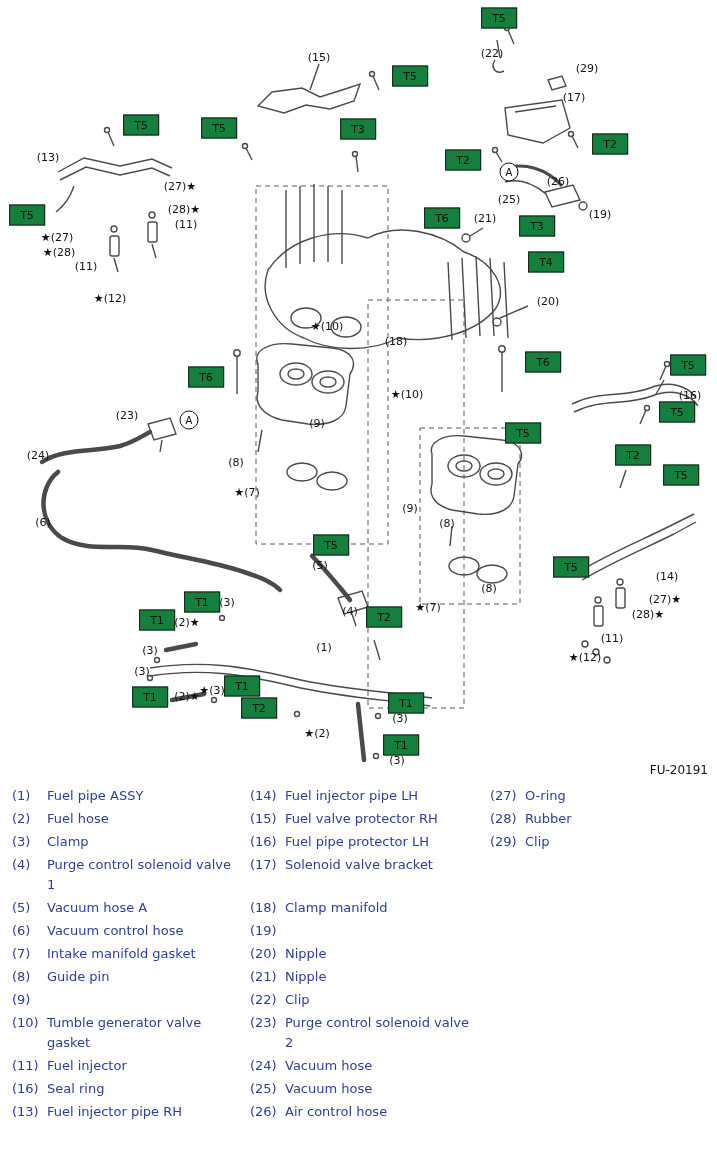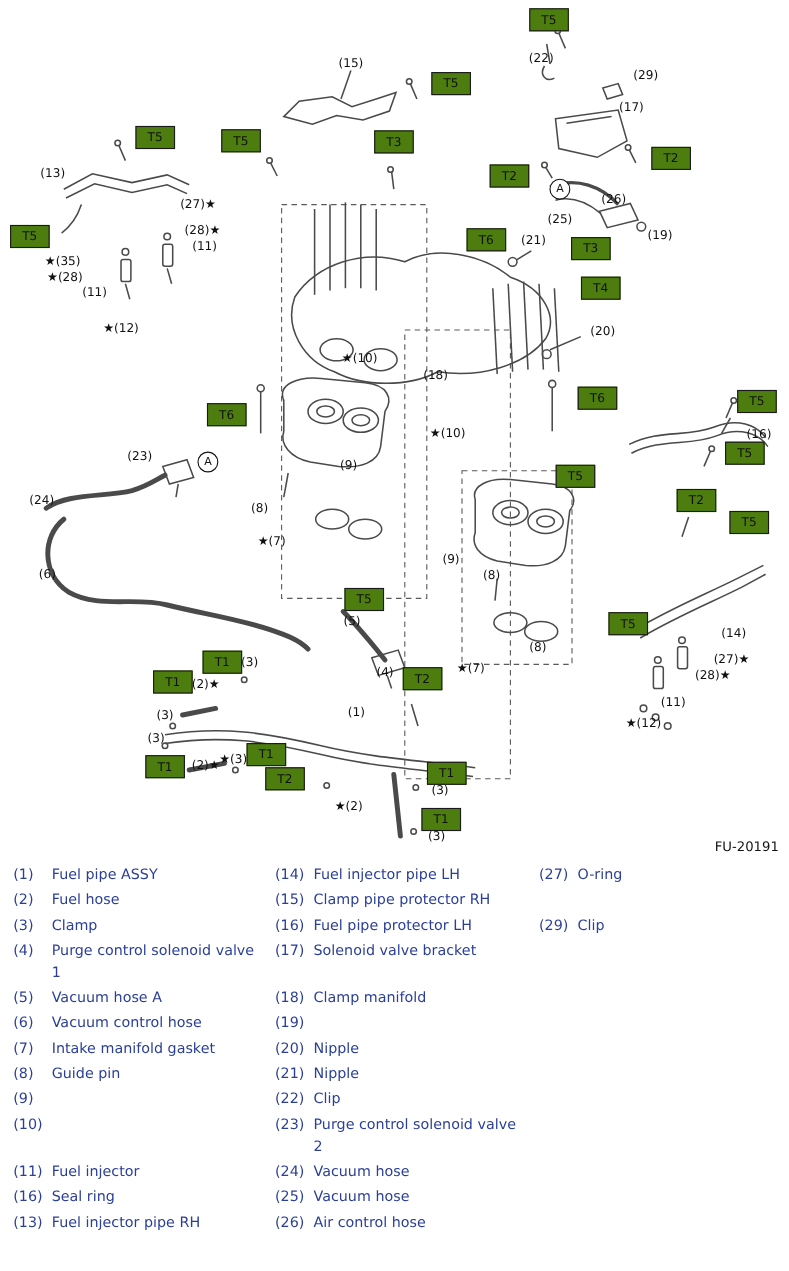--- a/index.html
+++ b/index.html
@@ -1,21 +1,21 @@
 <!DOCTYPE html>
 <html><head>
 <meta charset="utf-8">
 <style>
   html,body{margin:0;padding:0;background:#fff;}
   body{width:717px;height:1155px;font-family:"DejaVu Sans", sans-serif;overflow:hidden;}
   .diagram{position:relative;width:717px;height:780px;background:#fff;}
   .art{position:absolute;left:0;top:0;width:717px;height:780px;}
   .callout{
     position:absolute;transform:translate(-50%,-50%);
-    border:1.6px solid #1a1a1a;background:#4d7c0f;color:#111;
+    border:1.6px solid #1a1a1a;background:#15803d;color:#111;
     font-size:11px;line-height:1;padding:4px 10px;white-space:nowrap;z-index:3;
   }
   .plabel{
     position:absolute;transform:translate(-50%,-50%);
     font-size:11px;color:#111;white-space:nowrap;z-index:2;
   }
   .acircle{
     position:absolute;transform:translate(-50%,-50%);
     width:17px;height:17px;border:1.4px solid #111;border-radius:50%;
     font-size:10px;color:#111;background:#fff;display:flex;align-items:center;justify-content:center;z-index:3;
@@ -202,21 +202,21 @@
     <div class="callout" style="left: 406px; top: 703px;">T1</div>
     <div class="callout" style="left: 401px; top: 745px;">T1</div>
     <div class="plabel" style="left: 319px; top: 57px;">(15)</div>
     <div class="plabel" style="left: 492px; top: 53px;">(22)</div>
     <div class="plabel" style="left: 587px; top: 68px;">(29)</div>
     <div class="plabel" style="left: 574px; top: 97px;">(17)</div>
     <div class="plabel" style="left: 48px; top: 157px;">(13)</div>
     <div class="plabel" style="left: 180px; top: 186px;">(27)★</div>
     <div class="plabel" style="left: 184px; top: 209px;">(28)★</div>
     <div class="plabel" style="left: 186px; top: 224px;">(11)</div>
-    <div class="plabel" style="left: 57px; top: 237px;">★(35)</div>
+    <div class="plabel" style="left: 57px; top: 237px;">★(27)</div>
     <div class="plabel" style="left: 59px; top: 252px; text-align: center;">★(28)</div>
     <div class="plabel" style="left: 86px; top: 266px;">(11)</div>
     <div class="plabel" style="left: 558px; top: 181px;">(26)</div>
     <div class="plabel" style="left: 509px; top: 199px;">(25)</div>
     <div class="plabel" style="left: 600px; top: 214px;">(19)</div>
     <div class="plabel" style="left: 485px; top: 218px;">(21)</div>
     <div class="plabel" style="left: 110px; top: 298px;">★(12)</div>
     <div class="plabel" style="left: 548px; top: 301px;">(20)</div>
     <div class="plabel" style="left: 327px; top: 326px;">★(10)</div>
     <div class="plabel" style="left: 396px; top: 341px;">(18)</div>
@@ -268,21 +268,25 @@
         <span class="txt">O-ring</span>
       </div>
     </div>
     <div class="legend-row">
       <div class="cell">
         <span class="num">(2)</span>
         <span class="txt">Fuel hose</span>
       </div>
       <div class="cell">
         <span class="num">(15)</span>
-        <span class="txt">Clamp pipe protector RH</span>
+        <span class="txt">Fuel valve protector RH</span>
+      </div>
+      <div class="cell">
+        <span class="num">(28)</span>
+        <span class="txt">Rubber</span>
       </div>
     </div>
     <div class="legend-row">
       <div class="cell">
         <span class="num">(3)</span>
         <span class="txt">Clamp</span>
       </div>
       <div class="cell">
         <span class="num">(16)</span>
         <span class="txt">Fuel pipe protector LH</span>
@@ -353,20 +357,22 @@
       </div>
       <div class="cell">
         <span class="num">(22)</span>
         <span class="txt">Clip</span>
       </div>
       <div class="cell"></div>
     </div>
     <div class="legend-row">
       <div class="cell">
         <span class="num">(10)</span>
+        <span class="txt">Tumble generator valve
+gasket</span>
       </div>
       <div class="cell">
         <span class="num">(23)</span>
         <span class="txt">Purge control solenoid valve
 2</span>
       </div>
       <div class="cell"></div>
     </div>
     <div class="legend-row">
       <div class="cell">

